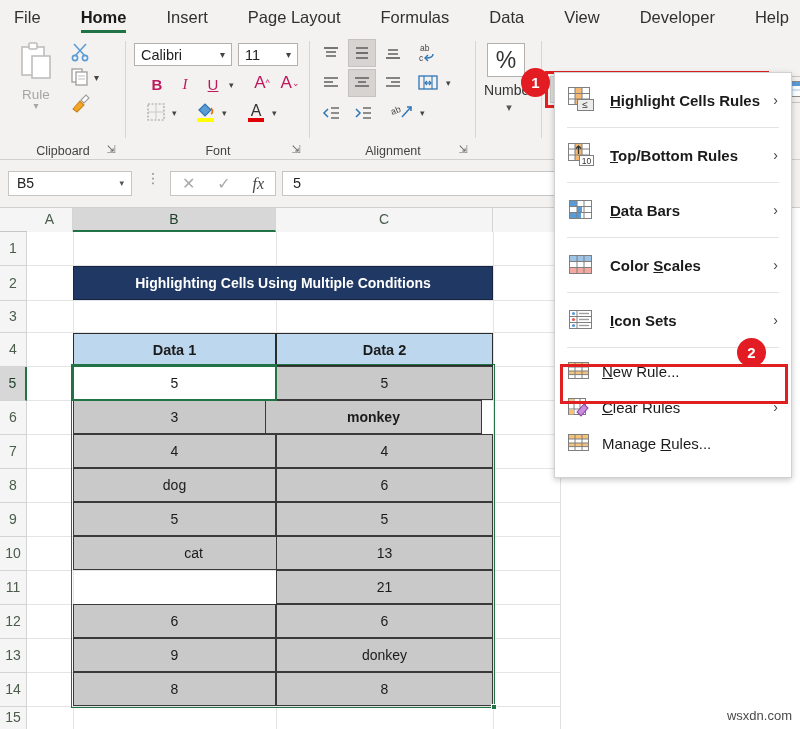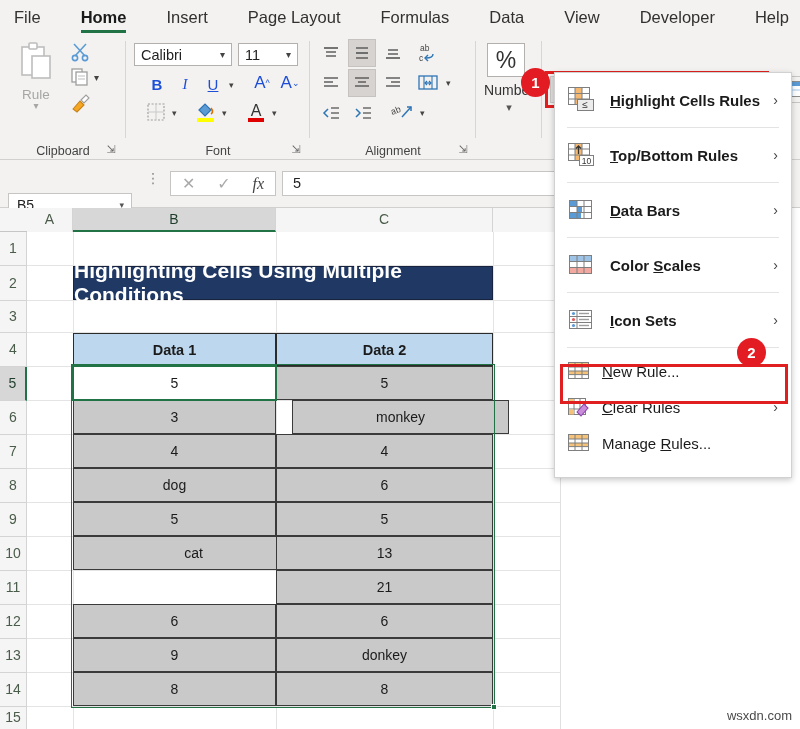--- a/index.html
+++ b/index.html
@@ -58,21 +58,21 @@
   
   .combo {
     position: absolute; background: #fff; border: 1px solid #b3b0ad;
     height: 23px; display: flex; align-items: center;
     font-size: 14.5px; color: #222; padding-left: 6px;
   }
   .combo .caret { position: absolute; right: 6px; font-size: 10px; color:#444; }
 
   .ico-btn {
     position: absolute; display: flex; align-items: center; justify-content: center;
-    font-size: 15px; color: #1d4ed8;
+    font-size: 15px; color: #be185d;
   }
   .ico-btn.sel { background: #d6d3d1; border: 1px solid #c5c2c0; }
   .caret-sm { position: absolute; font-size: 9px; color: #444; }
 
   
   .pct-box {
     position: absolute; left: 487px; top: 43px; width: 38px; height: 34px;
     border: 1px solid #b3b0ad; background: #fff;
     display: flex; align-items: center; justify-content: center;
     font-size: 23px; color: #333;
@@ -130,21 +130,21 @@
   }
 
   
   .fbar {
     position: absolute; left: 0; top: 160px; width: 800px; height: 48px;
     background: #f3f2f1; border-bottom: 1px solid #d2d0ce;
   }
   .namebox {
     position: absolute; left: 8px; top: 11px; width: 124px; height: 25px;
     background: #fff; border: 1px solid #c7c5c3;
-    font-size: 14px; color: #222; padding-left: 8px; line-height: 23px; margin-top: 22px;
+    font-size: 14px; color: #222; padding-left: 8px; line-height: 23px;
   }
   .namebox .caret { position: absolute; right: 7px; top: 0; font-size: 9px; color: #555; }
   .fb-dots { position: absolute; left: 146px; top: 14px; font-size: 14px; color: #888;
      letter-spacing: 0; line-height: 9px; }
   .fb-icons { position: absolute; left: 170px; top: 11px; width: 106px; height: 25px;
      background:#fff; border:1px solid #c7c5c3; display:flex; align-items:center;
      justify-content: space-around; font-size: 16px; color: #a9a9a9; }
   .fb-input {
     position: absolute; left: 282px; top: 11px; width: 276px; height: 25px;
     background: #fff; border: 1px solid #c7c5c3;
@@ -175,21 +175,21 @@
     border-bottom: 1px solid #d4d4d4; border-right: 1px solid #d4d4d4;
   }
   .rh.selected { background: #d7d7d7; color:#1f3d2b; border-right: 2px solid #217346; }
   .gridarea { position: absolute; left: 27px; top: 24px; width: 533px; height: 497px;
      background: #fff; }
   .gline-h { position: absolute; left: 0; width: 533px; height: 1px; background: #e4e4e4; }
   .gline-v { position: absolute; top: 0; height: 497px; width: 1px; background: #e4e4e4; }
 
   .title-cell {
     position: absolute; display: flex; align-items: center; justify-content: center;
-    background: #1f3864; color: #fff; font-weight: bold; font-size: 21px;
+    background: #1f3864; color: #fff; font-weight: bold; font-size: 14px;
     border: 1px solid #17233f;
   }
   .tbl-hdr-cell {
     position: absolute; display: flex; align-items: center; justify-content: center;
     background: #bdd7ee; color: #1b1b1b; font-weight: bold; font-size: 14.5px;
     border: 1px solid #2b2b2b;
   }
   .tbl-cell {
     position: absolute; display: flex; align-items: center; justify-content: center;
     background: #c9c9c9; color: #1b1b1b; font-size: 14px;
@@ -679,21 +679,21 @@
 
       <div class="title-cell" style="left:46px; top:34px; width:420px; height:34px;">Highlighting Cells Using Multiple Conditions</div>
 
       <div class="tbl-hdr-cell" style="left:46px; top:101px; width:203px; height:33px;">Data 1</div>
       <div class="tbl-hdr-cell" style="left:249px; top:101px; width:217px; height:33px;">Data 2</div>
 
       <div class="tbl-cell active" style="left:46px; top:134px; width:203px; height:34px;">5</div>
       <div class="tbl-cell" style="left:249px; top:134px; width:217px; height:34px;">5</div>
 
       <div class="tbl-cell" style="left:46px; top:168px; width:203px; height:34px;">3</div>
-      <div class="tbl-cell" style="left:265px; top:168px; width:217px; height:34px;">monkey</div>
+      <div class="tbl-cell" style="left:238px; top:168px; width:217px; height:34px;font-weight:bold;">monkey</div>
 
       <div class="tbl-cell" style="left:46px; top:202px; width:203px; height:34px;">4</div>
       <div class="tbl-cell" style="left:249px; top:202px; width:217px; height:34px;">4</div>
 
       <div class="tbl-cell" style="left:46px; top:236px; width:203px; height:34px;">dog</div>
       <div class="tbl-cell" style="left:249px; top:236px; width:217px; height:34px;">6</div>
 
       <div class="tbl-cell" style="left:46px; top:270px; width:203px; height:34px;">5</div>
       <div class="tbl-cell" style="left:249px; top:270px; width:217px; height:34px;">5</div>
 

